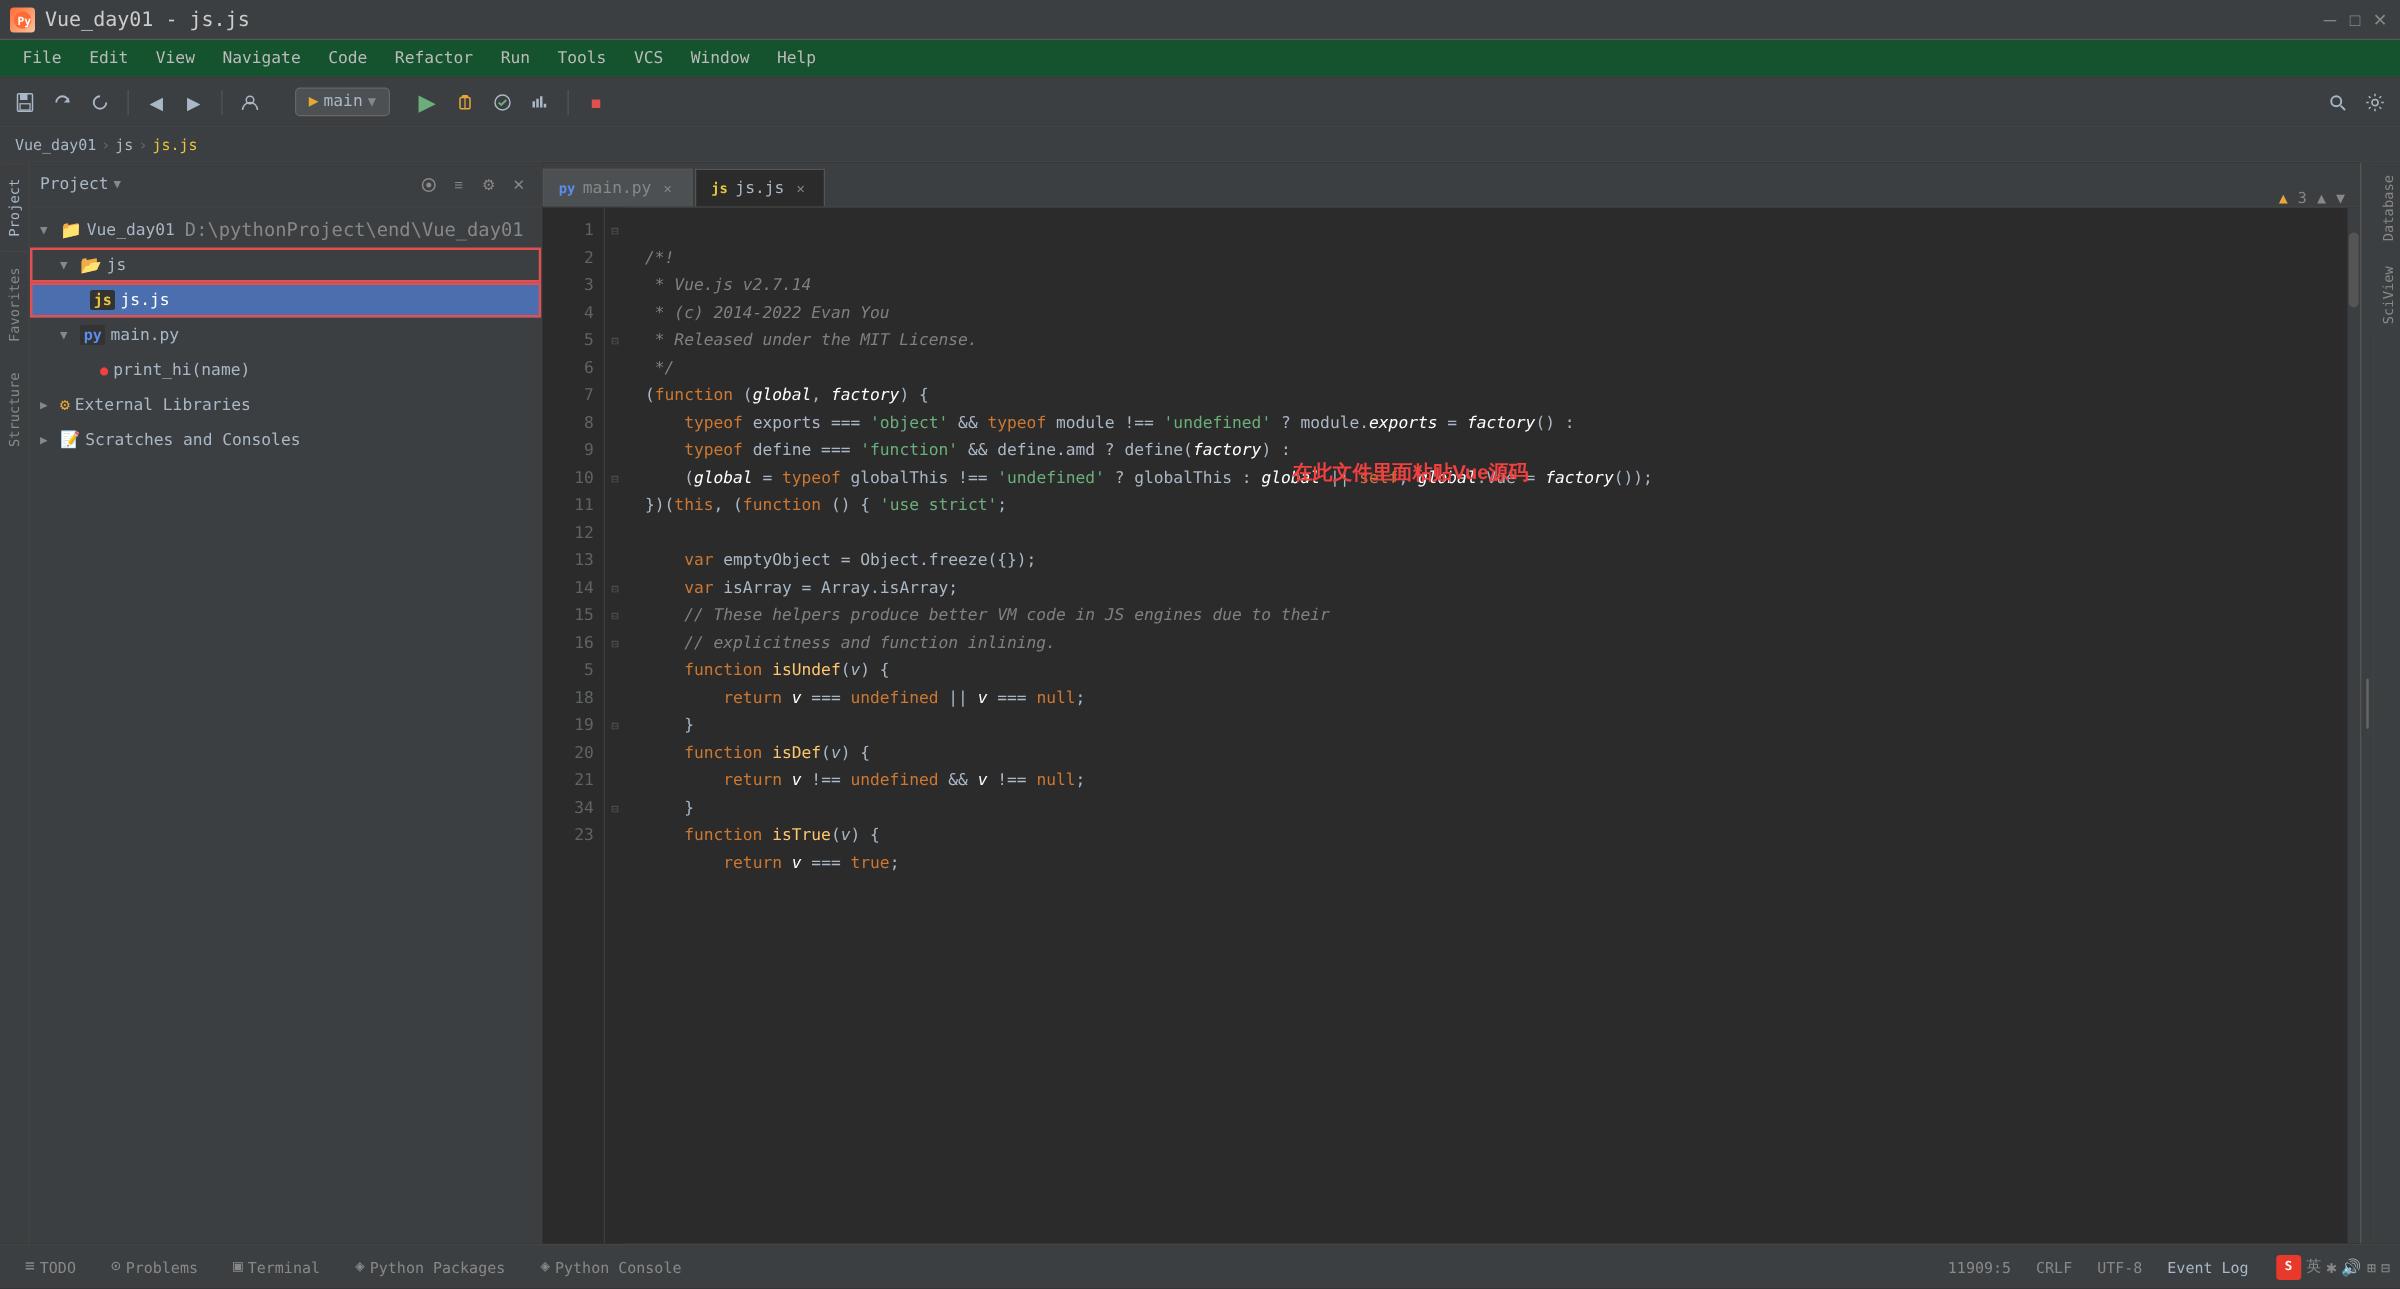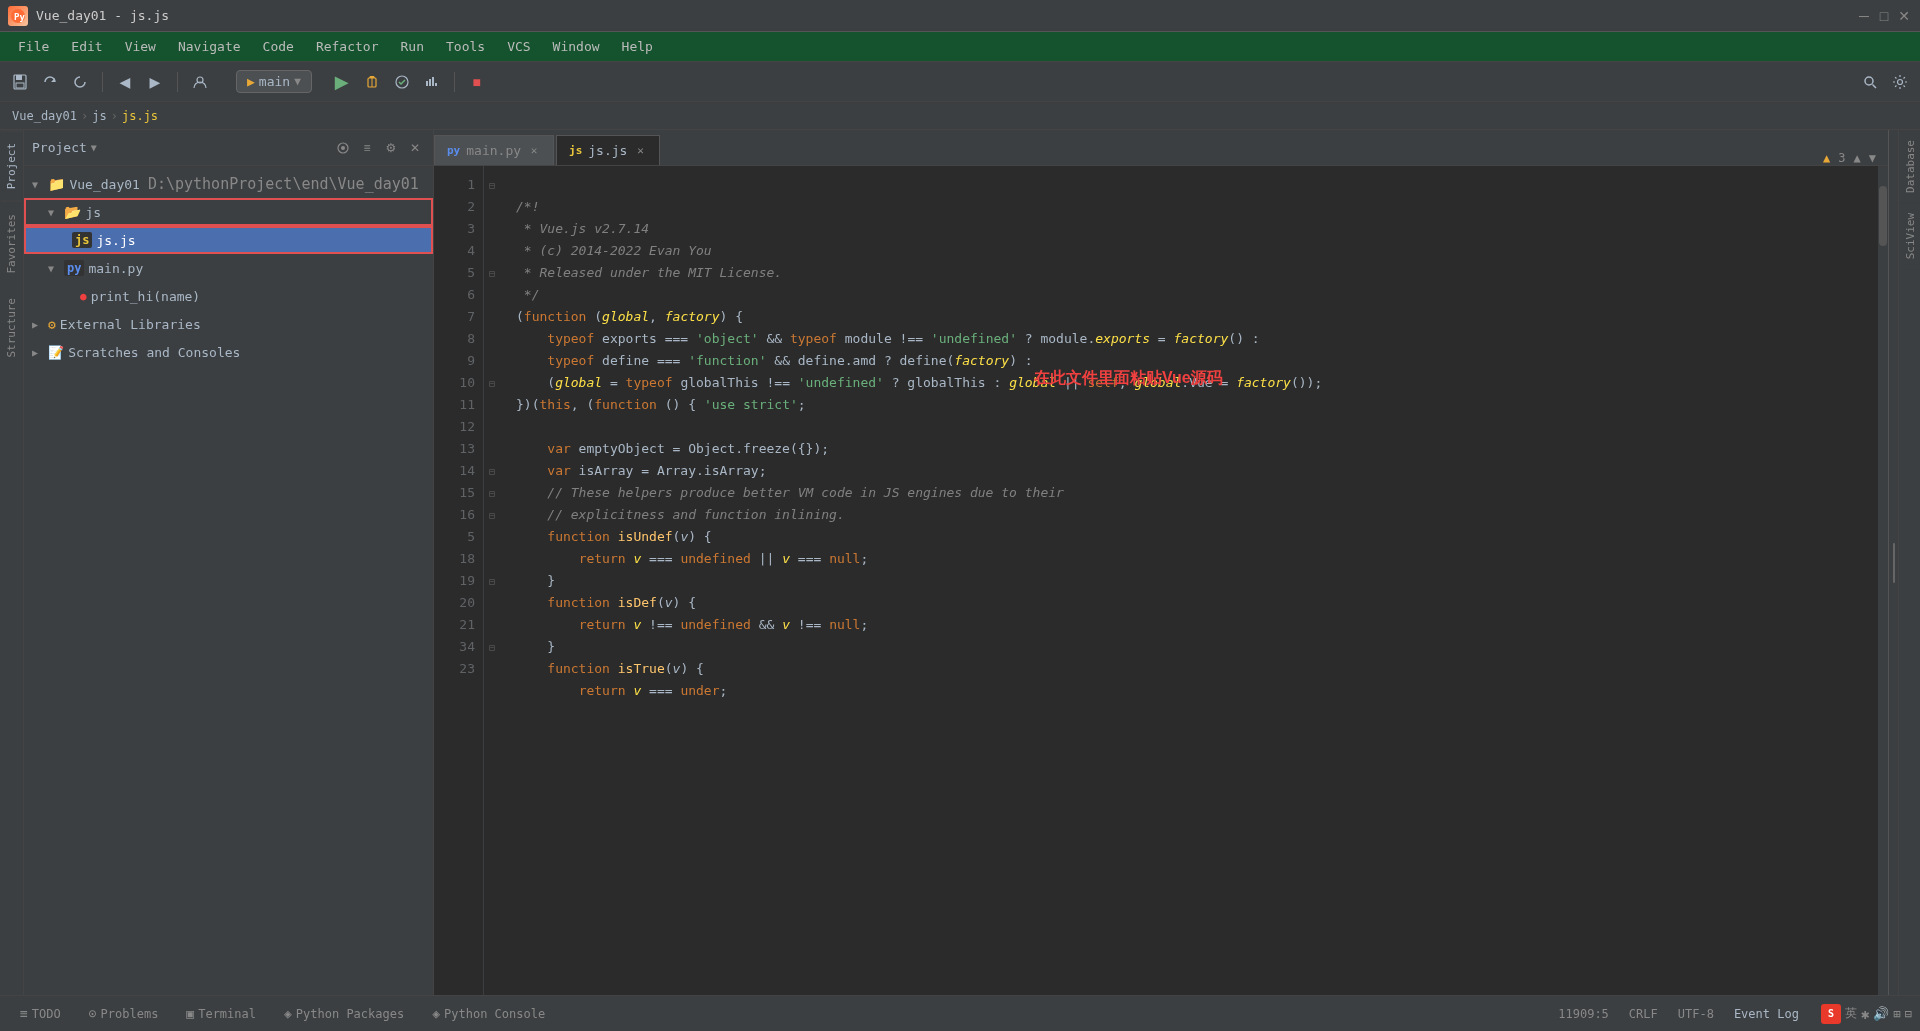--- a/index.html
+++ b/index.html
@@ -37,21 +37,21 @@
       background: linear-gradient(135deg, #ff6b35, #f7c59f);
       border-radius: 3px;
       display: flex;
       align-items: center;
       justify-content: center;
       font-size: 10px;
       color: white;
     }
     .title-bar-title {
       color: #ccc;
-      font-size: 13px;
+      font-size: 16px;
     }
     .title-bar-controls {
       display: flex;
       gap: 4px;
     }
     .title-btn {
       width: 16px;
       height: 16px;
       background: none;
       border: none;
@@ -298,21 +298,21 @@
       line-height: 22px;
       font-size: 13px;
       white-space: pre;
     }
 
     
     .c-comment { color: #808080; font-style: italic; }
     .c-string { color: #6aaf7b; }
     .c-keyword { color: #cc7832; }
     .c-function { color: #ffc66d; }
-    .c-var { color: #fde047; font-style: italic; margin-top: 31px; }
+    .c-var { color: #ffffff; font-style: italic; margin-top: 31px; }
     .c-plain { color: #a9b7c6; }
     .c-param { color: #a9b7c6; font-style: italic; }
 
     
     .bottom-bar {
       height: 36px;
       background: #3c3f41;
       display: flex;
       align-items: center;
       justify-content: space-between;
@@ -701,21 +701,21 @@
 <span class="c-plain">    </span><span class="c-keyword">var</span><span class="c-plain"> isArray = Array.isArray;</span>
 <span class="c-comment">    // These helpers produce better VM code in JS engines due to their</span>
 <span class="c-comment">    // explicitness and function inlining.</span>
 <span class="c-keyword">    function </span><span class="c-function">isUndef</span><span class="c-plain">(</span><span class="c-param">v</span><span class="c-plain">) {</span>
 <span class="c-plain">        </span><span class="c-keyword">return</span><span class="c-plain"> </span><span class="c-var">v</span><span class="c-plain"> === </span><span class="c-keyword">undefined</span><span class="c-plain"> || </span><span class="c-var">v</span><span class="c-plain"> === </span><span class="c-keyword">null</span><span class="c-plain">;</span>
 <span class="c-plain">    }</span>
 <span class="c-keyword">    function </span><span class="c-function">isDef</span><span class="c-plain">(</span><span class="c-param">v</span><span class="c-plain">) {</span>
 <span class="c-plain">        </span><span class="c-keyword">return</span><span class="c-plain"> </span><span class="c-var">v</span><span class="c-plain"> !== </span><span class="c-keyword">undefined</span><span class="c-plain"> &amp;&amp; </span><span class="c-var">v</span><span class="c-plain"> !== </span><span class="c-keyword">null</span><span class="c-plain">;</span>
 <span class="c-plain">    }</span>
 <span class="c-keyword">    function </span><span class="c-function">isTrue</span><span class="c-plain">(</span><span class="c-param">v</span><span class="c-plain">) {</span>
-<span class="c-plain">        </span><span class="c-keyword">return</span><span class="c-plain"> </span><span class="c-var">v</span><span class="c-plain"> === </span><span class="c-keyword">under</span><span class="c-plain">;</span>
+<span class="c-plain">        </span><span class="c-keyword">return</span><span class="c-plain"> </span><span class="c-var">v</span><span class="c-plain"> === </span><span class="c-keyword">true</span><span class="c-plain">;</span>
       </div>
 
       <div style="position:absolute; top:186px; left:600px; pointer-events:none;margin-top:16px;">
         <span class="chinese-annotation">在此文件里面粘贴Vue源码</span>
       </div>
 
       <div class="vertical-scrollbar">
         <div class="scrollbar-thumb"></div>
       </div>
     </div>

